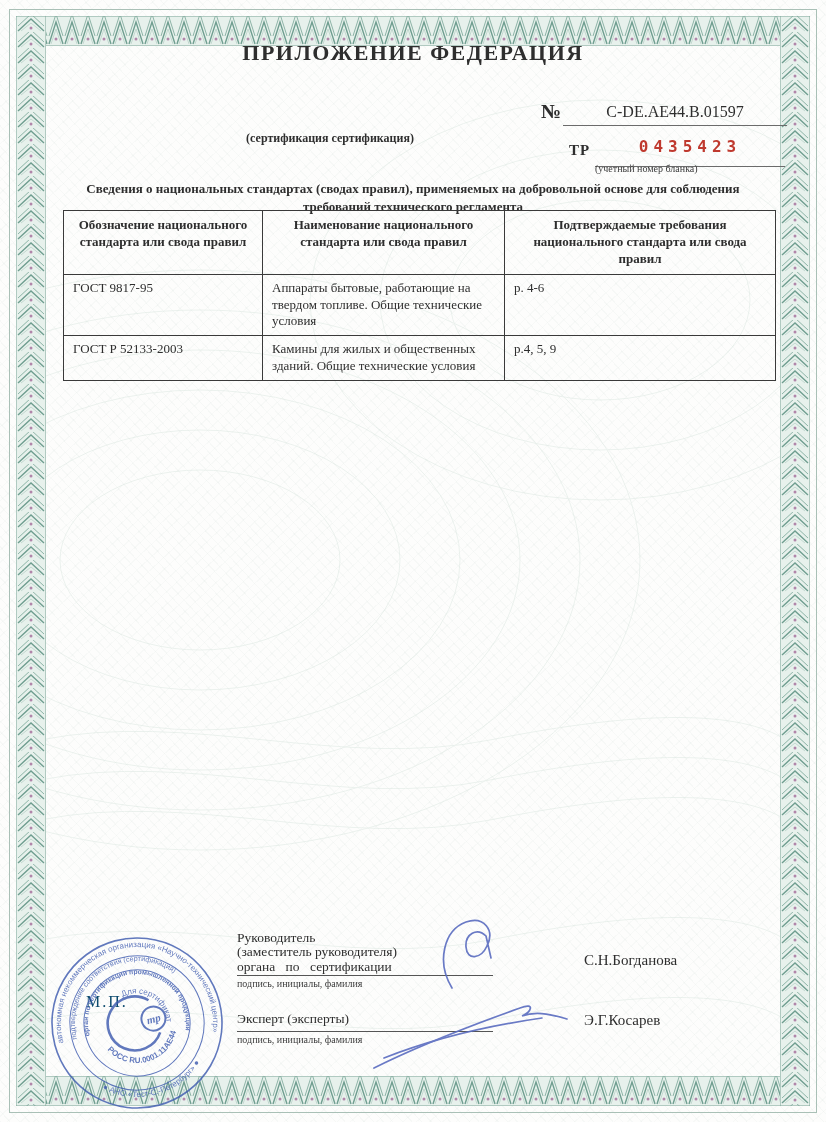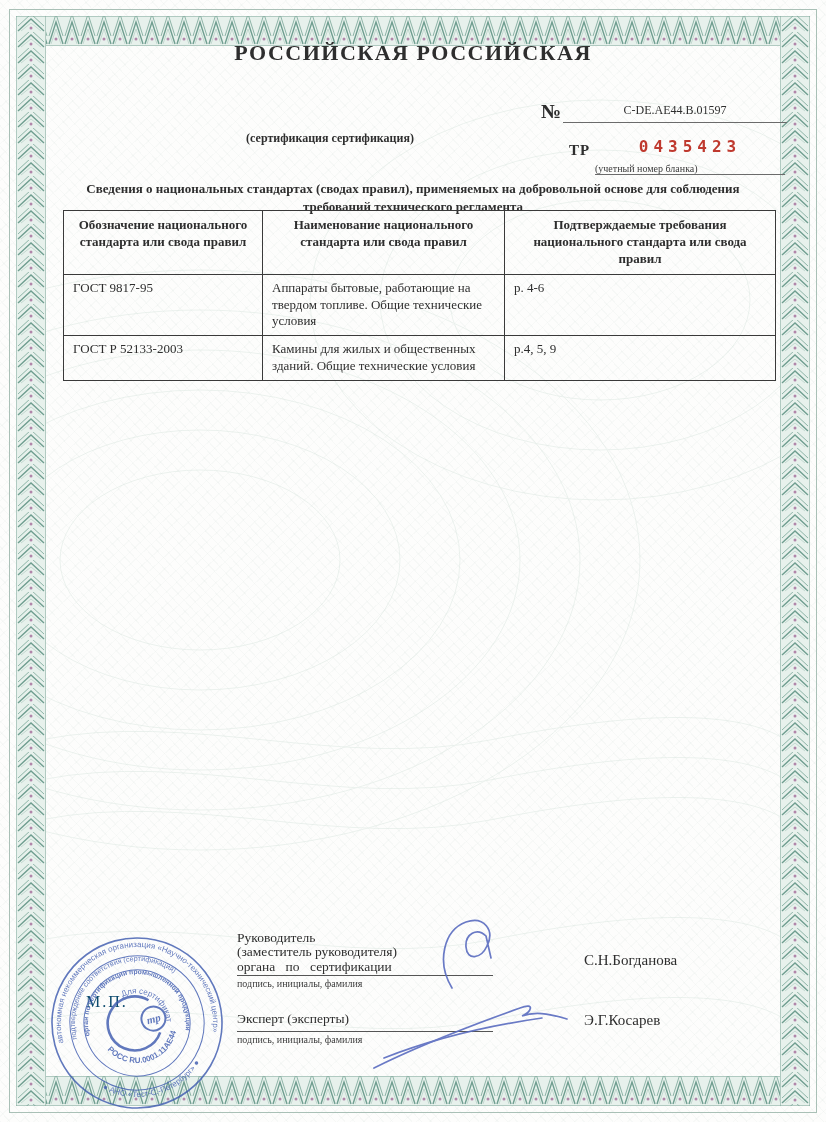--- a/index.html
+++ b/index.html
@@ -19,27 +19,27 @@
   .border-strip{position:absolute;}
   .watermark{position:absolute;inset:40px;opacity:.55;pointer-events:none;}
 
   .abs{position:absolute;}
   .center{text-align:center;}
 
   .country{left:0;right:0;top:40px;font-size:22px;font-weight:bold;letter-spacing:1.5px;}
   .doc-type{left:0;right:0;top:79px;font-size:15px;font-weight:bold;letter-spacing:.5px;}
   .cert-line{left:104px;top:100px;font-size:19px;font-weight:bold;letter-spacing:.4px;white-space:nowrap;}
   .numero{left:541px;top:100px;font-size:20px;font-weight:bold;}
-  .cert-number{left:563px;top:103px;width:224px;text-align:center;font-size:12px;
+  .cert-number{left:563px;top:103px;width:224px;text-align:center;font-size:16px;
     border-bottom:1px solid #6b6b6b;padding-bottom:4px;}
   .cert-kind{left:180px;top:131px;width:300px;font-size:12px;font-weight:bold;}
   .tr-label{left:569px;top:142px;font-size:15px;font-weight:bold;letter-spacing:1px;}
   .blank-number{left:595px;top:137px;width:190px;text-align:center;
     font-family:"DejaVu Sans Mono", monospace;font-weight:bold;font-size:16px;
-    letter-spacing:5px;border-bottom:1px solid #6b6b6b;padding-bottom:18px;}
+    letter-spacing:5px;border-bottom:1px solid #6b6b6b;padding-bottom:10px;}
   .blank-caption{left:595px;top:163px;width:190px;text-align:left;font-size:10px;color:#3c3c3c;}
   .intro{left:73px;top:180px;width:680px;font-size:13px;font-weight:bold;line-height:1.35;}
 
   table.std{position:absolute;left:63px;top:210px;width:712px;border-collapse:collapse;
     table-layout:fixed;font-size:13px;}
   table.std th, table.std td{border:1.5px solid #3a3a3a;vertical-align:top;padding:5px 9px;line-height:1.3;}
   table.std th{font-weight:bold;text-align:center;padding:6px 10px;}
   .c1{width:199px;} .c2{width:242px;} .c3{width:271px;}
   tr.r1 td{height:46px;} tr.r2 td{height:32px;}
 
@@ -107,21 +107,21 @@
         <path d="M5,15 L15,7 L25,15" fill="none" stroke="#b9d2c8" stroke-width="0.8"></path>
         <circle cx="15" cy="12" r="1.5" fill="#a8739f" opacity="0.85"></circle>
       </pattern>
     </defs>
     <rect width="30" height="1090" fill="url(#chevV)" stroke="#7ba396" stroke-width="1"></rect>
   </svg>
   <svg class="border-strip" style="left:780px;top:16px;" width="30" height="1090">
     <rect width="30" height="1090" fill="url(#chevV)" stroke="#7ba396" stroke-width="1"></rect>
   </svg>
 
-  <div class="abs center country">РОССИЙСКАЯ РОССИЙСКАЯ</div>
+  <div class="abs center country">ПРИЛОЖЕНИЕ ФЕДЕРАЦИЯ</div>
   <div class="abs numero">№</div>
   <div class="abs cert-number">C-DE.AE44.B.01597</div>
   <div class="abs center cert-kind">(сертификация сертификация)</div>
   <div class="abs tr-label">ТР</div>
   <div class="abs blank-number" style="color:#bf392e;">0435423</div>
   <div class="abs blank-caption">(учетный номер бланка)</div>
   <div class="abs center intro">Сведения о национальных стандартах (сводах правил), применяемых на добровольной основе для соблюдения требований технического регламента</div>
 
   <table class="std">
     <colgroup>

